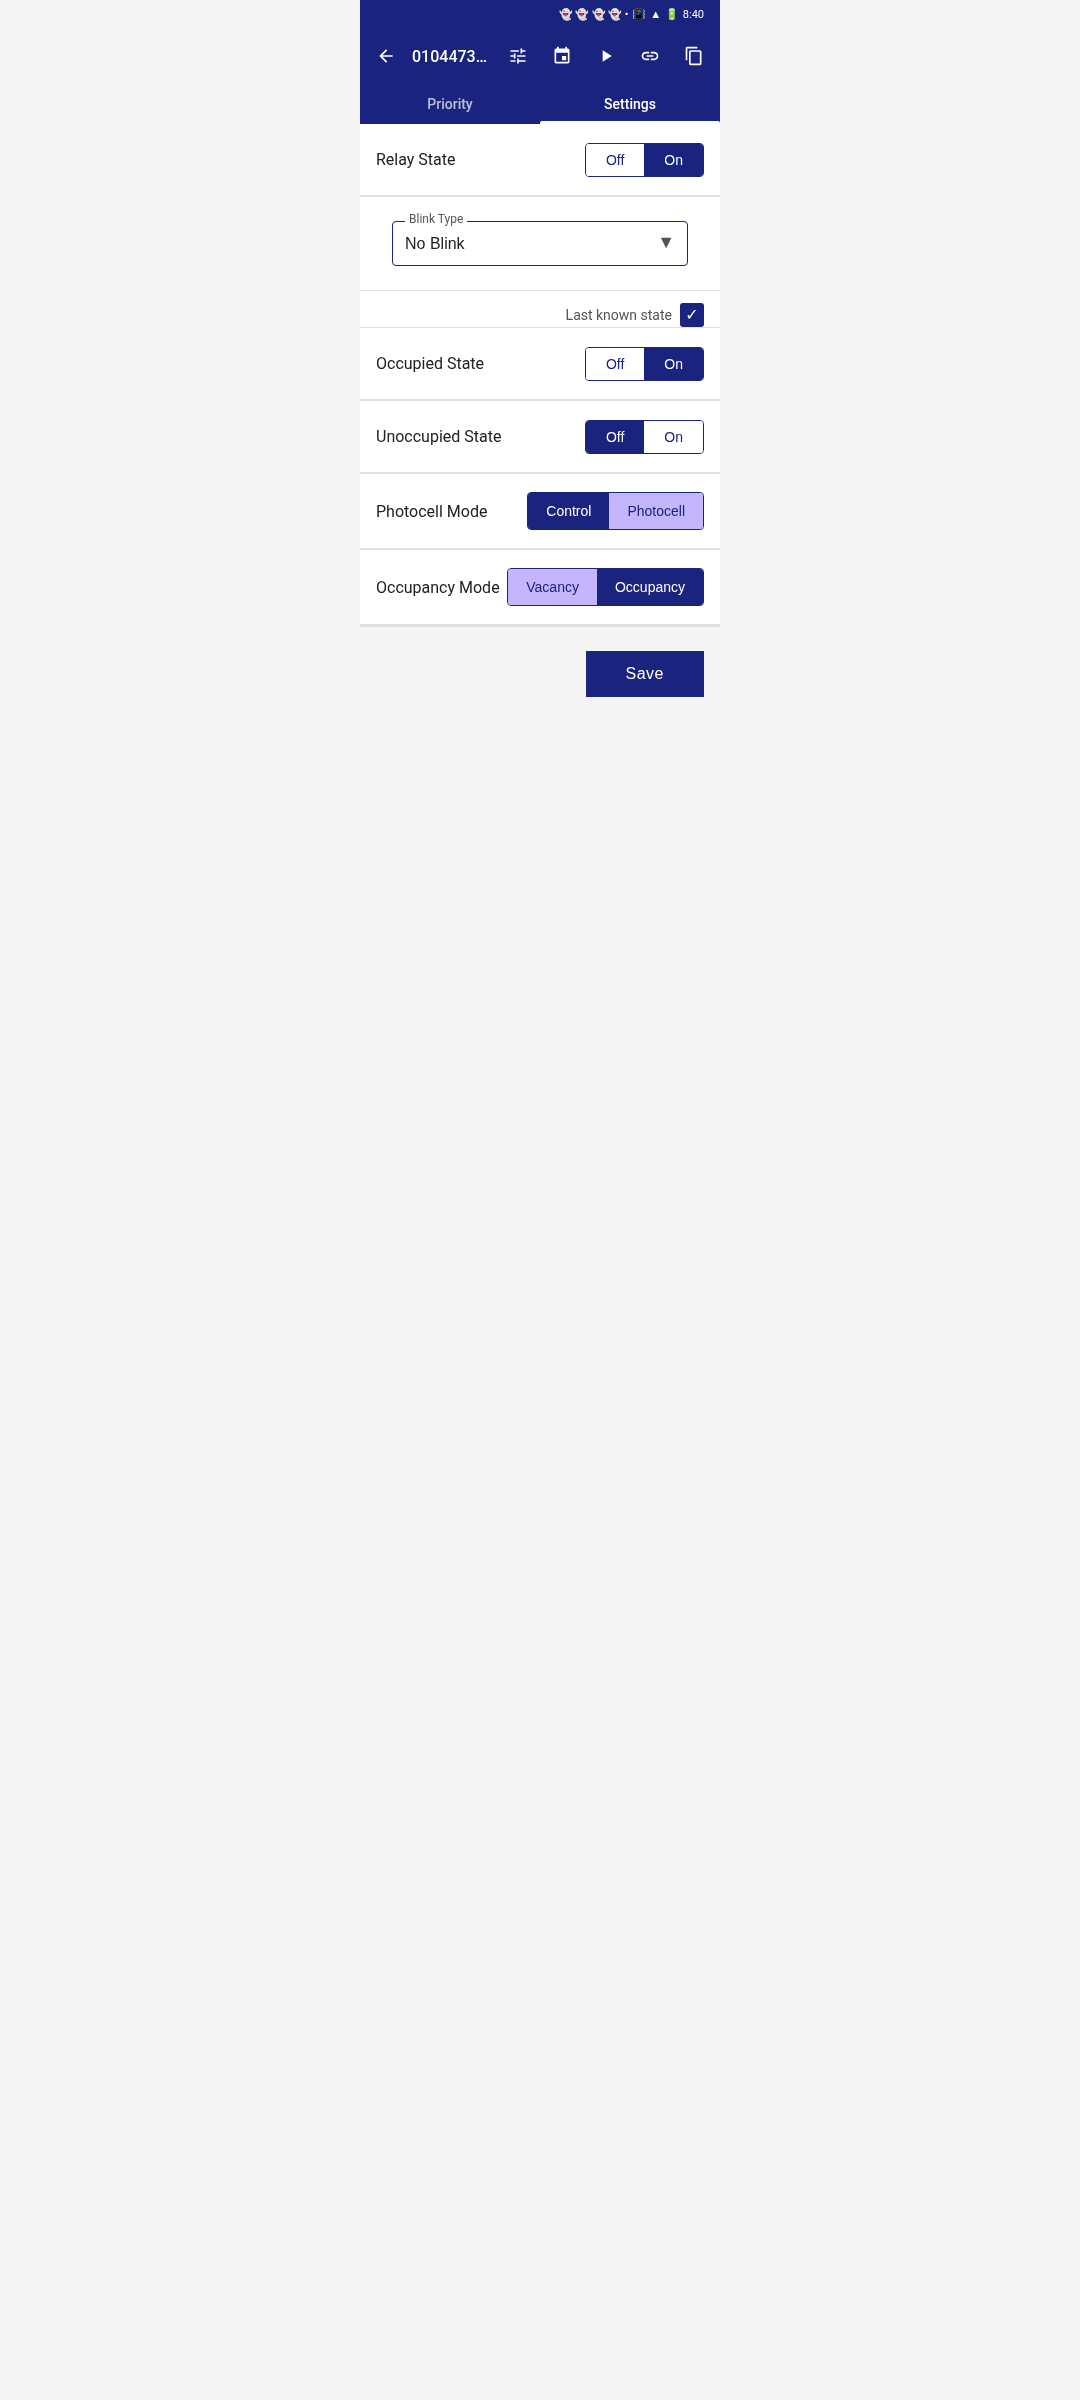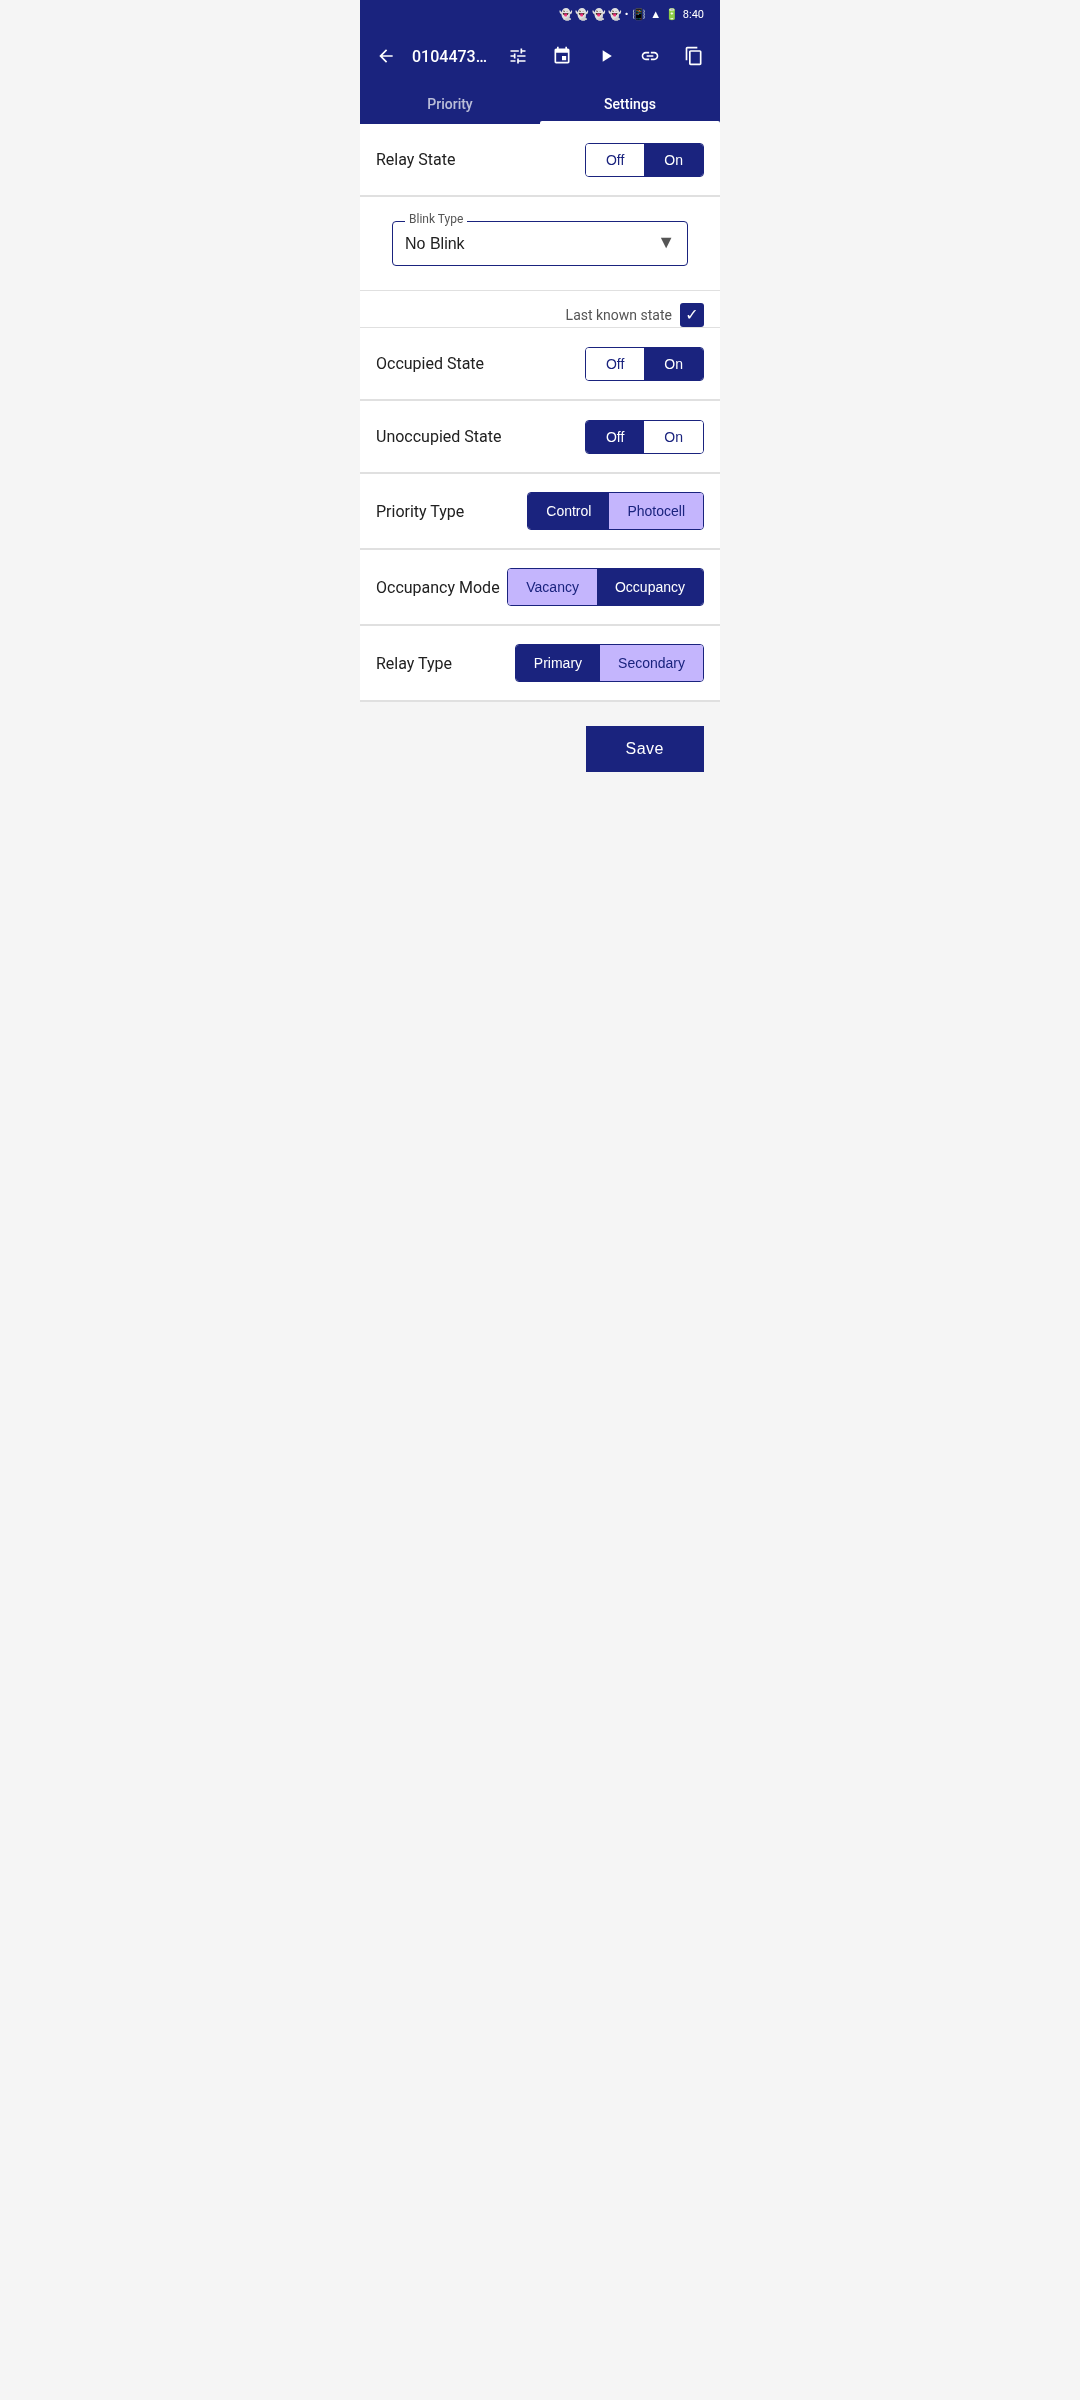--- a/index.html
+++ b/index.html
@@ -408,46 +408,39 @@
     <span class="setting-label">Unoccupied State</span>
     <div class="toggle-group">
       <button class="toggle-btn active">Off</button>
       <button class="toggle-btn">On</button>
     </div>
   </div>
 
   <div class="divider"></div>
 
   <div class="setting-row">
-    <span class="setting-label">Priority Type</span>
+    <span class="setting-label">Photocell Mode</span>
     <div class="segment-group">
       <button class="segment-btn active">Control</button>
       <button class="segment-btn">Photocell</button>
     </div>
   </div>
 
   <div class="divider"></div>
 
   <div class="setting-row">
     <span class="setting-label">Occupancy Mode</span>
     <div class="segment-group">
       <button class="segment-btn">Vacancy</button>
       <button class="segment-btn active">Occupancy</button>
     </div>
   </div>
 
   <div class="divider"></div>
 
-  <div class="setting-row">
-    <span class="setting-label">Relay Type</span>
-    <div class="segment-group">
-      <button class="segment-btn active">Primary</button>
-      <button class="segment-btn">Secondary</button>
-    </div>
-  </div>
 
   <div class="divider"></div>
 
 </div>
 
 <div class="bottom-bar">
   <button class="save-button">Save</button>
 </div>
 
 </body></html>

